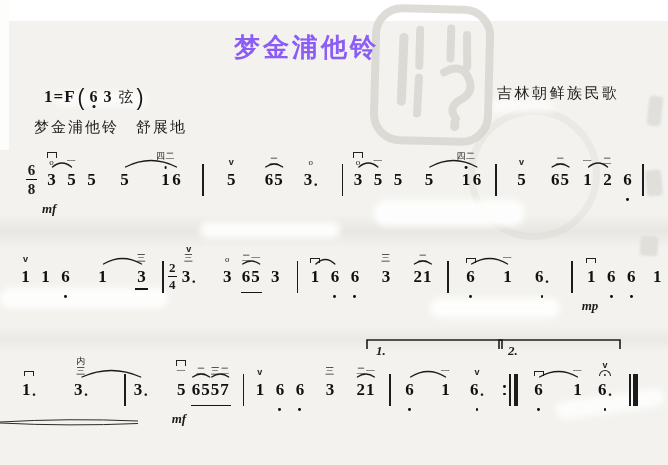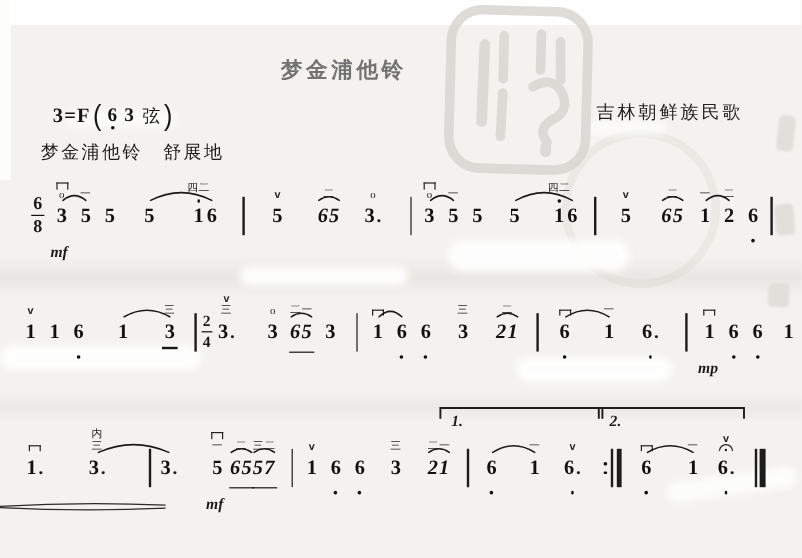--- a/index.html
+++ b/index.html
@@ -9,22 +9,22 @@
   .white-strip-left{position:absolute;left:0;top:0;width:9px;height:150px;background:#fdfdfc;}
   .band{position:absolute;left:0;width:668px;pointer-events:none;}
   .band1{top:214px;height:34px;background:linear-gradient(180deg,rgba(205,202,197,0) 0%,rgba(205,202,197,.28) 50%,rgba(205,202,197,0) 100%);}
   .band2{top:326px;height:26px;background:linear-gradient(180deg,rgba(205,202,197,0) 0%,rgba(205,202,197,.22) 50%,rgba(205,202,197,0) 100%);}
   .smudge{position:absolute;background:#ffffff;border-radius:12px;filter:blur(3px);opacity:.92;}
   .graymark{position:absolute;background:#e1dfda;border-radius:4px;filter:blur(1px);}
   .faint-ring{position:absolute;border:7px solid rgba(205,201,193,.22);border-radius:50%;}
 
   .seal{position:absolute;left:366px;top:2px;opacity:.85;}
 
-  .title{position:absolute;top:46px;left:234px;width:200px;font-size:18px;font-weight:700;
-         letter-spacing:3px;color:#737373;}
+  .title{position:absolute;top:30px;left:234px;width:200px;font-size:26px;font-weight:700;
+         letter-spacing:3px;color:#8b5cf6;}
   .attribution{position:absolute;top:84px;left:497px;font-size:15px;letter-spacing:2.5px;color:#222;}
   .keyline{position:absolute;top:85px;left:44px;font-size:16px;color:#151515;display:flex;align-items:center;}
   .keyline .tonic{font-weight:700;font-family:"Liberation Serif",serif;font-size:17px;letter-spacing:1px;}
   .keyline .paren{font-size:21px;font-weight:400;margin:0 2px;transform:scaleY(1.15);display:inline-block;}
   .keyline .kd{font-family:"Liberation Serif",serif;font-weight:700;font-size:16px;position:relative;margin:0 3px;}
   .keyline .kd .klow{position:absolute;left:50%;top:calc(100% - 1px);transform:translateX(-50%);
          width:3px;height:3px;border-radius:50%;background:#151515;}
   .keyline .xian{font-size:15px;margin-left:4px;letter-spacing:1px;}
   .tempo{position:absolute;top:118px;left:34px;font-size:15px;letter-spacing:2px;color:#1d1d1d;}
 
@@ -33,21 +33,21 @@
   #line1{top:267px;padding-left:18px;}
   #line2{top:380px;padding-left:20px;}
   .notes{display:flex;align-items:flex-start;position:relative;}
 
   .cell{flex:none;}
   .grp{display:inline-block;position:relative;}
   .toks{display:flex;align-items:flex-start;}
   .tok{position:relative;display:inline-block;text-align:center;min-width:11px;}
   .drow{display:inline-flex;align-items:flex-end;}
   .d{font-family:"Liberation Serif",serif;font-weight:700;font-size:17px;line-height:19px;color:#111;}
-  .d.multi{letter-spacing:1px;font-style:italic;}
+  .d.multi{letter-spacing:1px;}
   .aug{font-family:"Liberation Serif",serif;font-weight:700;font-size:16px;line-height:17px;margin-left:1.5px;}
   .gul{height:1.7px;background:#161616;margin-top:2.4px;}
   .tokul{position:absolute;left:-1px;right:-1px;height:1.6px;background:#161616;}
   .hidot{position:absolute;bottom:calc(100% + 1px);left:50%;transform:translateX(-50%);
          width:2.8px;height:2.8px;border-radius:50%;background:#111;}
   .tops{position:absolute;bottom:calc(100% + 4px);left:50%;transform:translateX(-50%);
         display:flex;flex-direction:column;align-items:center;gap:1.5px;line-height:1;white-space:nowrap;}
   .tops.raised{bottom:calc(100% + 9px);}
   .fing{font-size:9px;color:#222;letter-spacing:0.5px;}
   .ostr{font-family:"Liberation Serif",serif;font-size:9px;line-height:7px;color:#222;}
@@ -105,21 +105,21 @@
     <line x1="84" y1="26" x2="84" y2="56" stroke-width="8"></line>
     <line x1="100" y1="32" x2="101" y2="64" stroke-width="8"></line>
     <path d="M78 70 q16 -10 24 4 q8 15 -7 23 q-13 8 -4 19" stroke-width="8"></path>
     <line x1="90" y1="120" x2="90" y2="124" stroke-width="9"></line>
   </g>
 </svg>
 
 <div class="title">梦金浦他铃</div>
 <div class="attribution">吉林朝鲜族民歌</div>
 <div class="keyline">
-  <span class="tonic">3=F</span>
+  <span class="tonic">1=F</span>
   <span class="paren">(</span>
   <span class="kd"><span>6</span><span class="klow"></span></span>
   <span class="kd">3</span>
   <span class="xian">弦</span>
   <span class="paren">)</span>
 </div>
 <div class="tempo">梦金浦他铃　舒展地</div>
 
 <div class="line" id="line0">
     <div class="notes">

